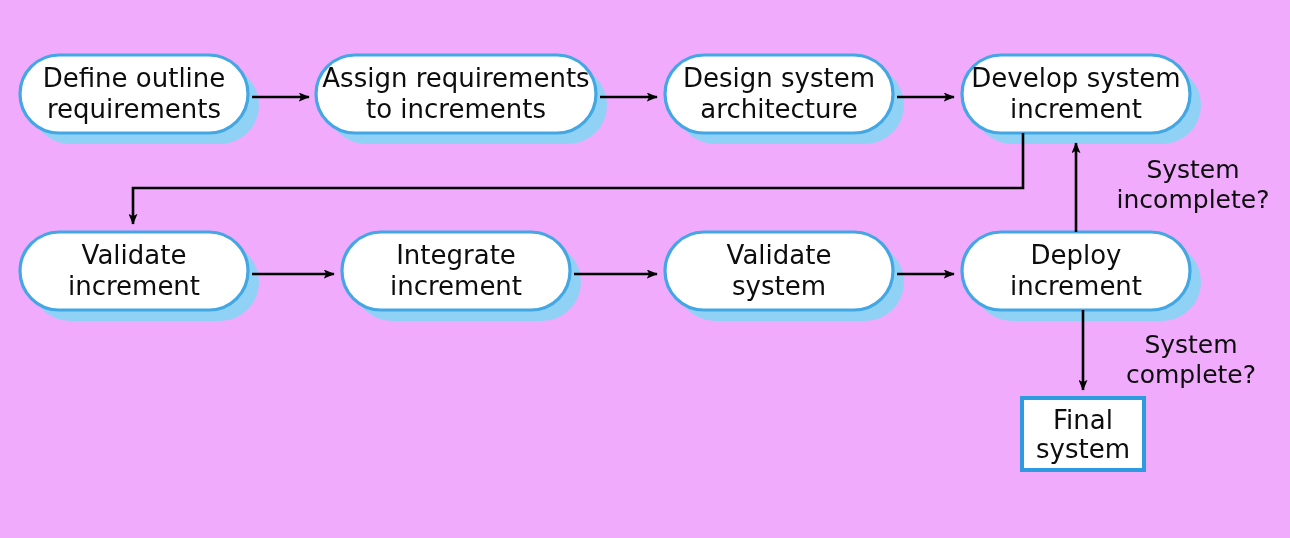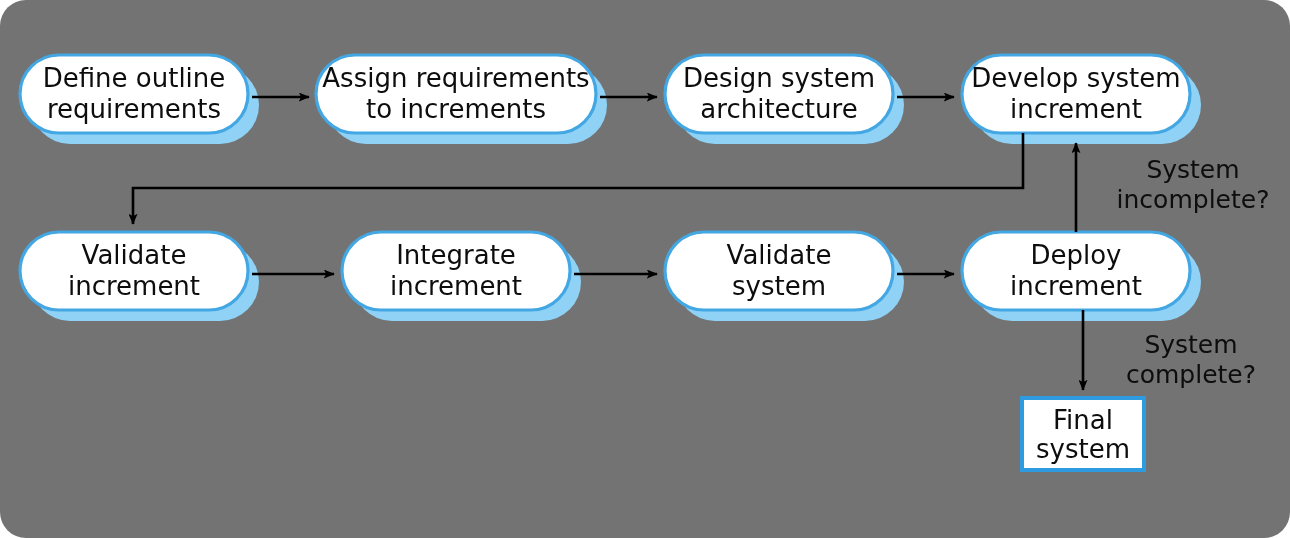--- a/index.html
+++ b/index.html
@@ -10,22 +10,21 @@
   body {
     width: 1290px;
     height: 538px;
     overflow: hidden;
     font-family: "DejaVu Sans", "Liberation Sans", sans-serif;
   }
   #diagram-root {
     position: relative;
     width: 1290px;
     height: 538px;
-    background: #737373;
-    border-radius: 26px;
+    background: #f0abfc;
   }
   svg#flow {
     display: block;
     width: 1290px;
     height: 538px;
   }
   .node-shadow {
     fill: #8fd2f5;
     stroke: none;
   }

